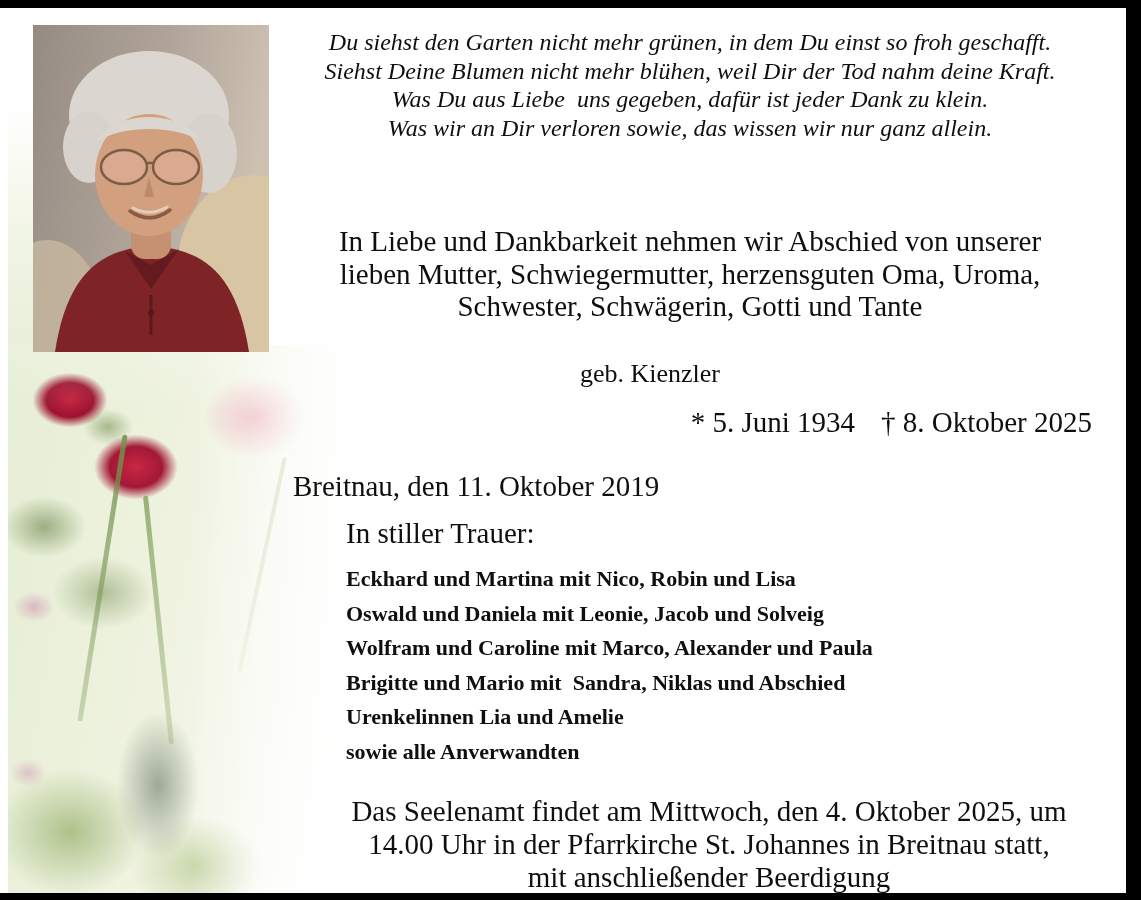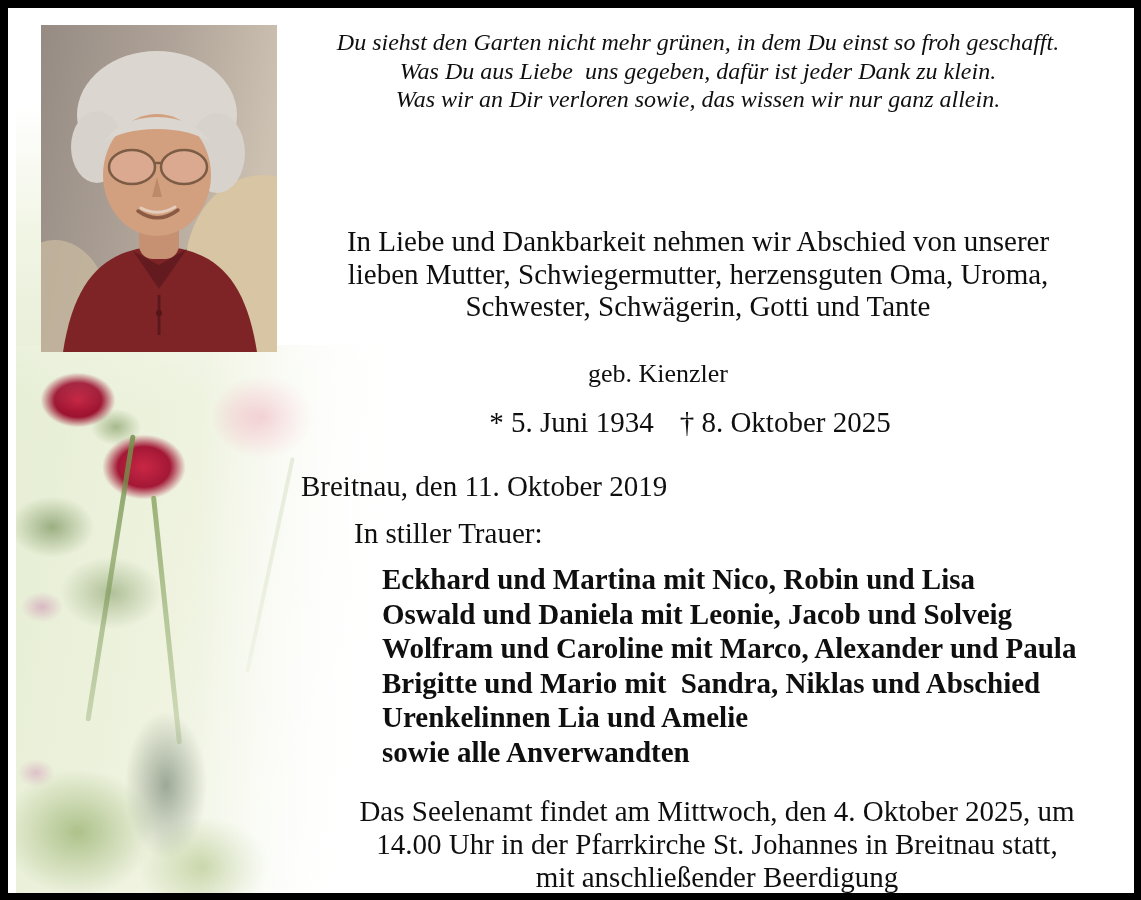--- a/index.html
+++ b/index.html
@@ -6,21 +6,21 @@
   body {
     width: 1141px; height: 900px;
     background: #000;
     position: relative;
     overflow: hidden;
     font-family: "Liberation Serif", serif;
     color: #0f0f0f;
   }
   .sheet {
     position: absolute;
-    left: 8px; top: 8px;
+    left: 0; top: 8px;
     width: 1126px; height: 885px;
     background: #ffffff;
     overflow: hidden;
   }
   
   .left-strip {
     position: absolute;
     left: 8px; top: 95px;
     width: 28px; height: 243px;
     background: linear-gradient(180deg, #ffffff 0%, #f1f5e4 55%, #e9efdb 100%);
@@ -81,28 +81,28 @@
     text-align: center;
     font-size: 76px; line-height: 82px;
     font-weight: bold; font-style: italic;
   }
   .maiden {
     left: 240px; top: 351px; width: 820px;
     text-align: center; font-size: 26px; line-height: 30px;
   }
   .dates {
     left: 272px; top: 398px; width: 820px;
-    text-align: center; font-size: 29px; line-height: 33px;
+    text-align: right; font-size: 29px; line-height: 33px;
   }
   .dates .death { margin-left: 26px; }
   .place  { left: 293px; top: 462px; font-size: 29px; line-height: 33px; }
   .trauer { left: 346px; top: 509px; font-size: 29px; line-height: 33px; }
   .mourners {
     left: 346px; top: 554px;
-    font-size: 29px; line-height: 34.6px; font-weight: bold; margin-left: 28px;
+    font-size: 22px; line-height: 34.6px; font-weight: bold;
   }
   .service {
     left: 299px; top: 787px; width: 820px;
     text-align: center; font-size: 29px; line-height: 33px;
   }
 </style>
 </head>
 <body>
 
 <div class="sheet">
@@ -144,20 +144,21 @@
         <line x1="113" y1="138" x2="121" y2="138"></line>
       </g>
       <path d="M116 152 L111 172 L121 172 Z" fill="#bc8a68"></path>
       <path d="M97 186 Q117 200 137 185" stroke="#8a5a43" stroke-width="3.5" fill="none" stroke-linecap="round"></path>
       <path d="M100 183 Q117 192 134 182" stroke="#e8d8cc" stroke-width="3" fill="none" stroke-linecap="round" opacity="0.8"></path>
     </svg>
   </div>
 
   <div class="tblock poem">
     <div class="line">Du siehst den Garten nicht mehr grünen, in dem Du einst so froh geschafft.</div>
+    <div class="line">Siehst Deine Blumen nicht mehr blühen, weil Dir der Tod nahm deine Kraft.</div>
     <div class="line">Was Du aus Liebe  uns gegeben, dafür ist jeder Dank zu klein.</div>
     <div class="line">Was wir an Dir verloren sowie, das wissen wir nur ganz allein.</div>
   </div>
 
   <div class="tblock farewell">
     <div class="line">In Liebe und Dankbarkeit nehmen wir Abschied von unserer</div>
     <div class="line">lieben Mutter, Schwiegermutter, herzensguten Oma, Uroma,</div>
     <div class="line">Schwester, Schwägerin, Gotti und Tante</div>
   </div>
 

